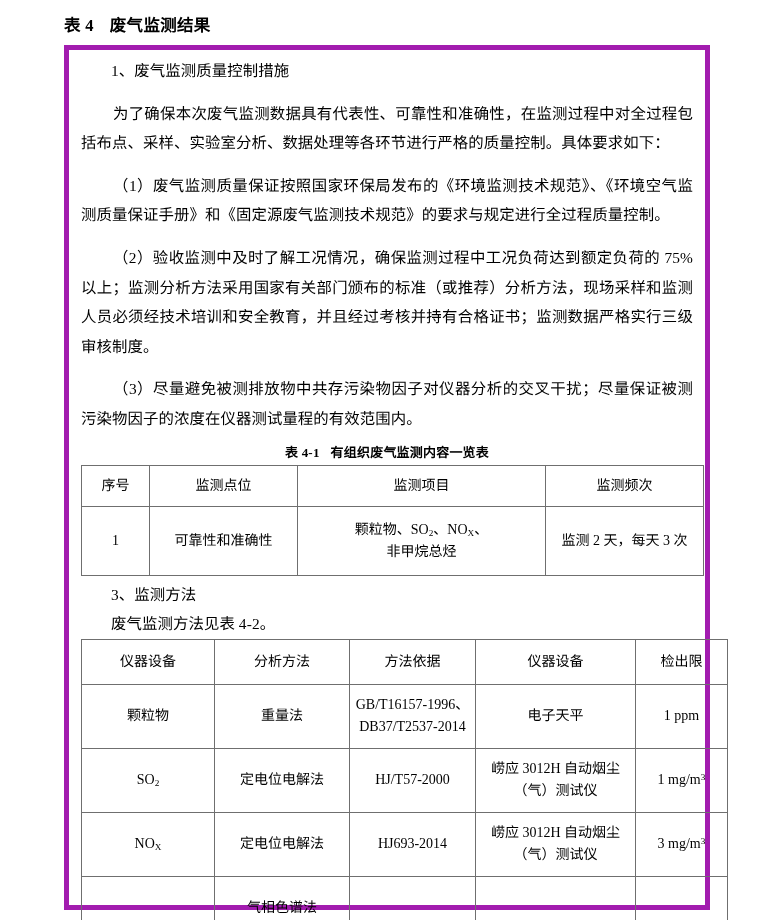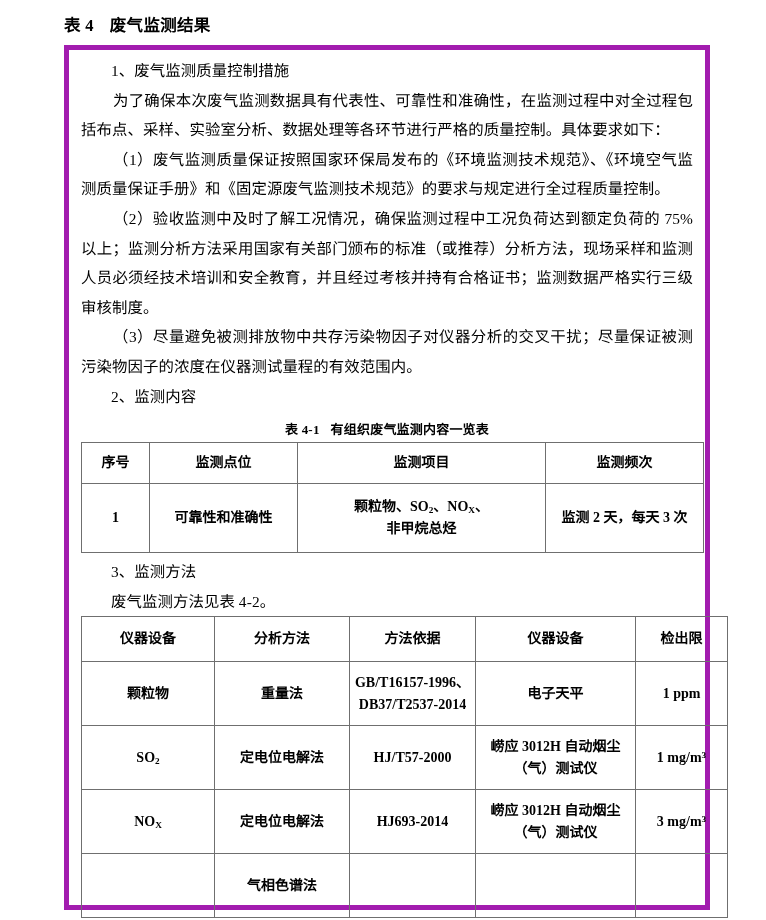--- a/index.html
+++ b/index.html
@@ -62,20 +62,21 @@
     text-align: justify;
     text-justify: inter-ideograph;
     margin: 0;
     letter-spacing: 0.1px;
   }
   .indent-1 {
     text-indent: 30px;
   }
   .indent-2 {
     text-indent: 32px;
+    margin-top: 13px;
   }
 
   sub {
     font-size: 0.66em;
     vertical-align: -0.22em;
     line-height: 0;
   }
   sup {
     font-size: 0.66em;
     vertical-align: 0.44em;
@@ -100,21 +101,21 @@
     border-collapse: collapse;
     width: 100%;
     table-layout: fixed;
     font-size: 14px;
   }
   table.dt td,
   table.dt th {
     border: 1px solid #6f6f6f;
     text-align: center;
     vertical-align: middle;
-    font-weight: bold;
+    font-weight: normal;
     padding: 3px 2px;
     line-height: 22px;
     word-break: keep-all;
   }
 
   
   .t41 th, .t41 td { height: 34px; }
   .t41 tr.body-row td { height: 62px; }
   .t41 col.c1 { width: 68px; }
   .t41 col.c2 { width: 148px; }
@@ -144,21 +145,20 @@
   </div>
 
   <div class="frame">
 
     <p class="para indent-1">1、废气监测质量控制措施</p>
     <p class="para indent-2">为了确保本次废气监测数据具有代表性、可靠性和准确性，在监测过程中对全过程包括布点、采样、实验室分析、数据处理等各环节进行严格的质量控制。具体要求如下：</p>
     <p class="para indent-2">（1）废气监测质量保证按照国家环保局发布的《环境监测技术规范》、《环境空气监测质量保证手册》和《固定源废气监测技术规范》的要求与规定进行全过程质量控制。</p>
     <p class="para indent-2">（2）验收监测中及时了解工况情况，确保监测过程中工况负荷达到额定负荷的 75%以上；监测分析方法采用国家有关部门颁布的标准（或推荐）分析方法，现场采样和监测人员必须经技术培训和安全教育，并且经过考核并持有合格证书；监测数据严格实行三级审核制度。</p>
     <p class="para indent-2">（3）尽量避免被测排放物中共存污染物因子对仪器分析的交叉干扰；尽量保证被测污染物因子的浓度在仪器测试量程的有效范围内。</p>
 
-    <p class="para indent-1">2、监测内容</p>
 
     <div class="tbl-caption">
       <span>表 4-1</span><span class="cap-gap"></span><span>有组织废气监测内容一览表</span>
     </div>
 
     <table class="dt t41">
       <colgroup>
         <col class="c1">
           <col class="c2">
           <col class="c3">

